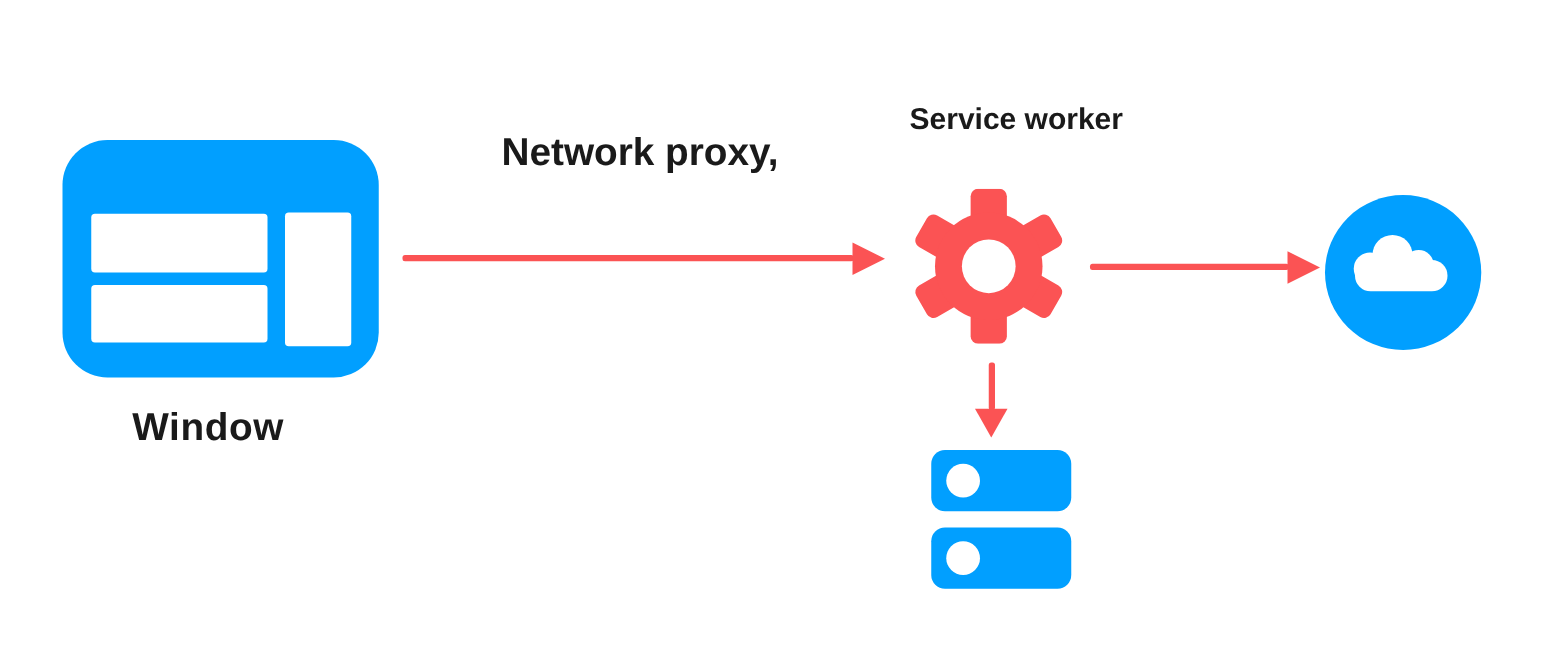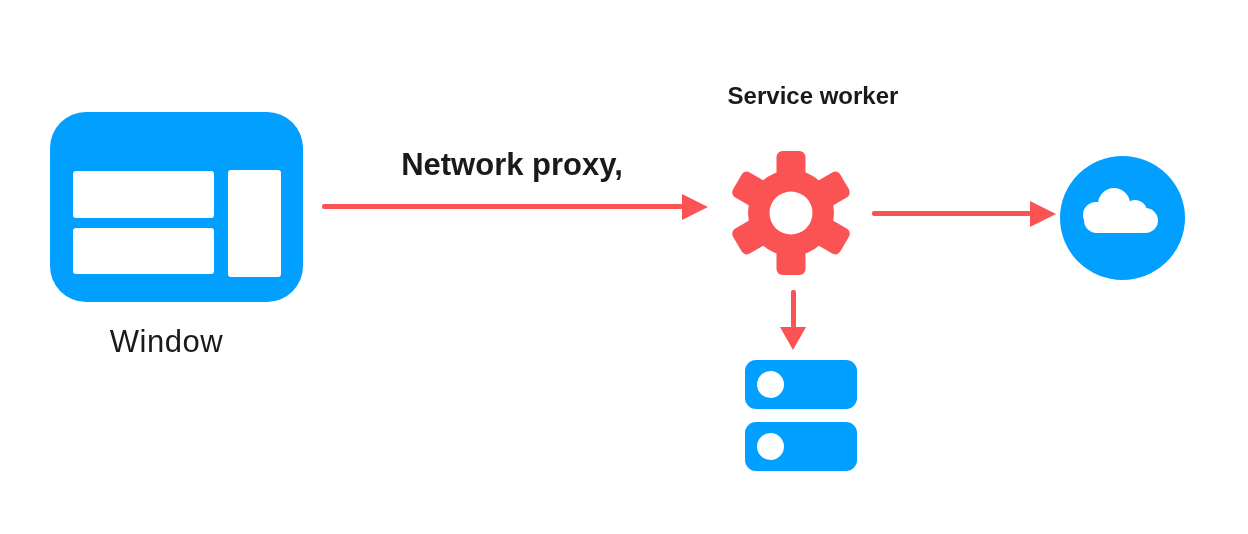--- a/index.html
+++ b/index.html
@@ -32,37 +32,37 @@
   .win-bar-top    { left: 23px;  top: 59px;  width: 141px; height: 47px; }
   .win-bar-bottom { left: 23px;  top: 116px; width: 141px; height: 46px; }
   .win-bar-right  { left: 178px; top: 58px;  width: 53px;  height: 107px; }
 
   .window-label {
     position: absolute;
     left: 40px; top: 324px;
     width: 253px;
     text-align: center;
     font-size: 31px;
-    font-weight: normal;
+    font-weight: bold;
     color: #1a1a1a;
     letter-spacing: 0.5px;
   }
 
   
   .edge-label {
     position: absolute;
     left: 357px; top: 102px;
     width: 310px;
     text-align: center;
     font-size: 31px;
     line-height: 40px;
     font-weight: bold;
     color: #1a1a1a;
   }
-  .edge-label span { display: block; margin-top: 43px; }
+  .edge-label span { display: block; }
 
   
   .sw-label {
     position: absolute;
     left: 663px; top: 82px;
     width: 300px;
     text-align: center;
     font-size: 24px;
     font-weight: bold;
     color: #1a1a1a;

